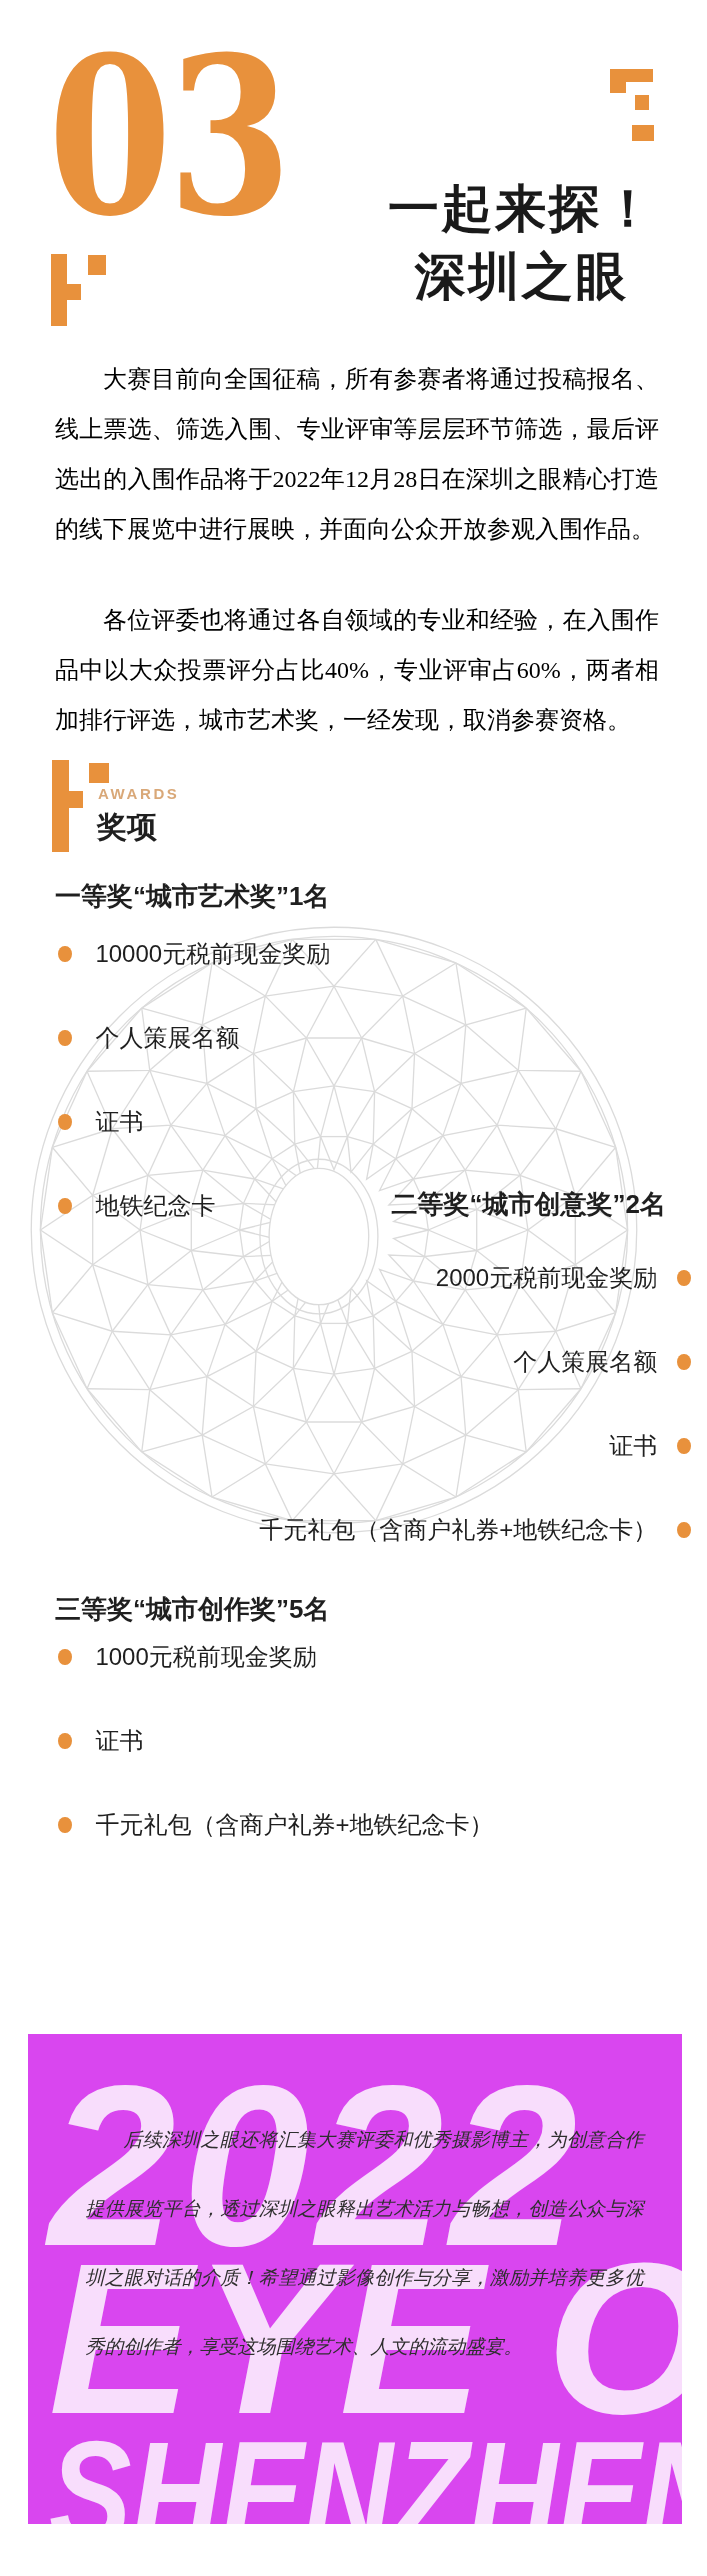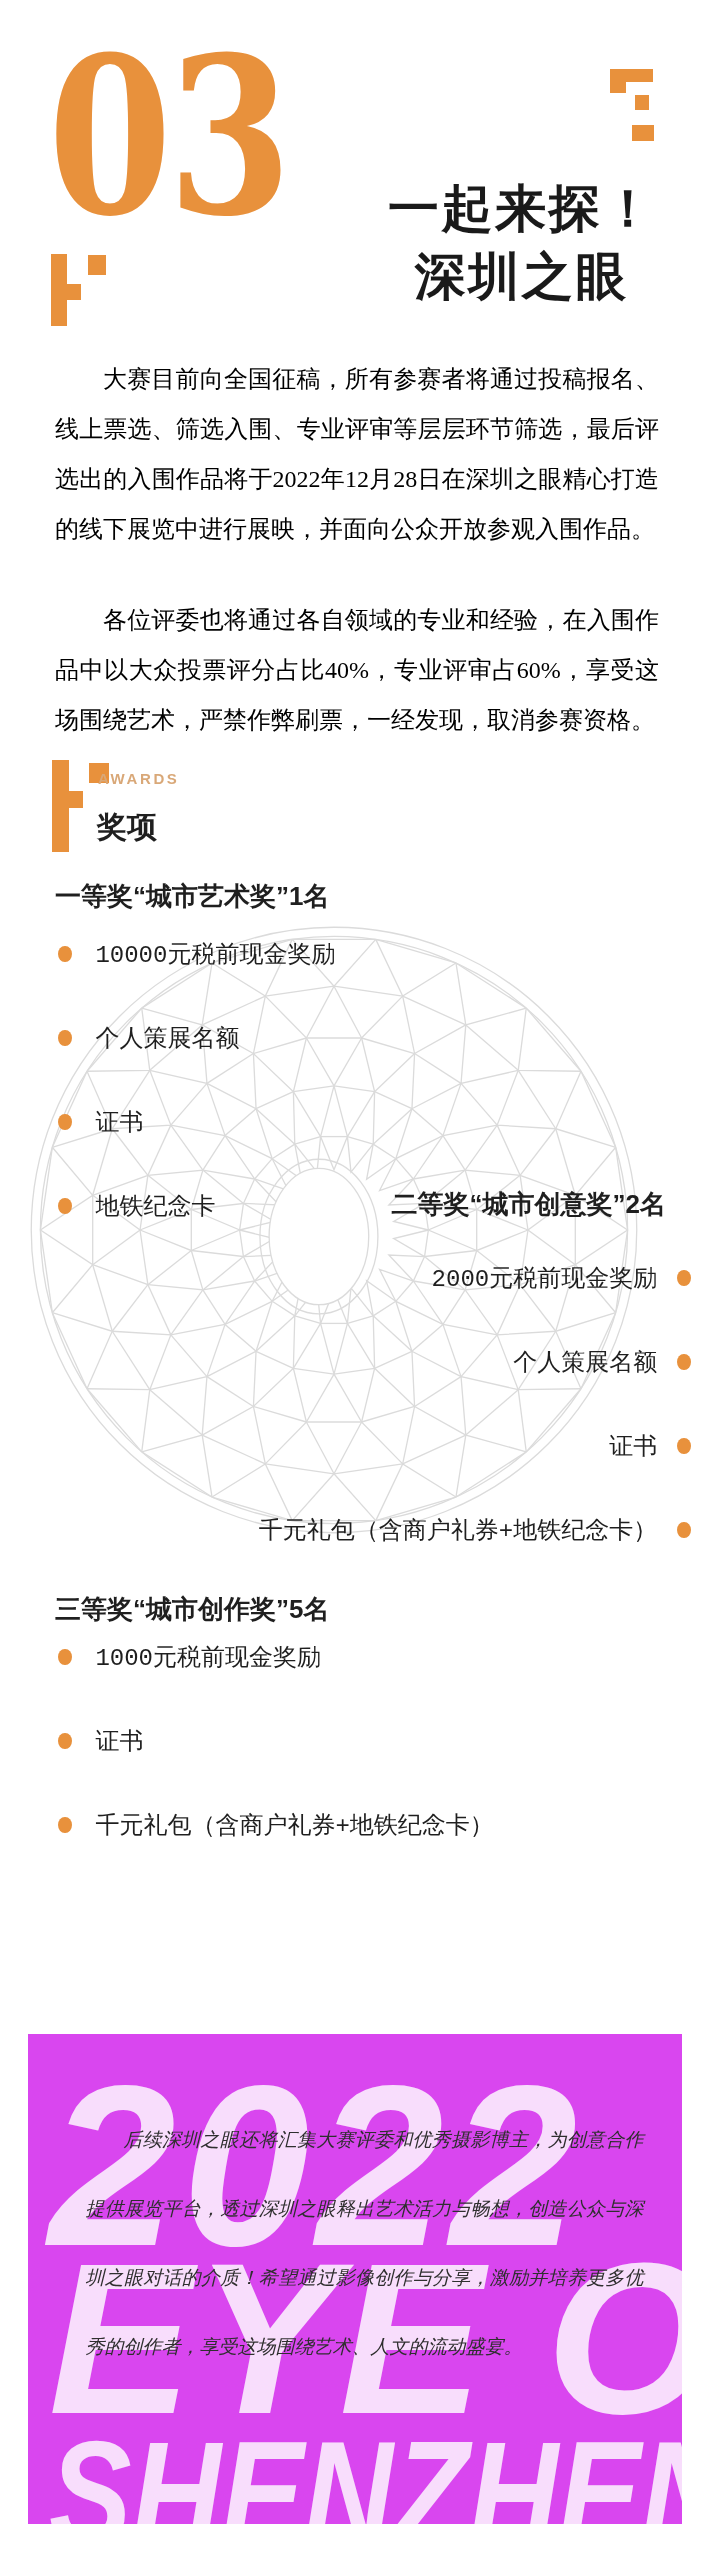--- a/index.html
+++ b/index.html
@@ -18,21 +18,21 @@
   
   .body-p{font-family:"Liberation Serif","DejaVu Serif",serif;font-size:24px;line-height:50px;
           text-align:justify;text-justify:inter-character;text-indent:2em;color:#000000;margin:0;}
   
   .awards-label{font-family:"Liberation Sans",sans-serif;font-size:15px;letter-spacing:2.6px;
                 color:#D9A878;font-weight:700;}
   .awards-zh{font-family:"Liberation Sans",sans-serif;font-size:30px;font-weight:700;color:#1f1f1f;}
   .award-h{font-family:"Liberation Sans",sans-serif;font-size:26px;font-weight:700;color:#1f1f1f;margin:0;}
   .award-ul{list-style:none;margin:0;padding:0;}
   .award-li{display:flex;align-items:flex-start;height:84px;font-size:24px;color:#1f1f1f;
-            font-family:Liberation Mono, monospace;}
+            font-family:Liberation Sans, sans-serif;}
   .award-li .dot{flex:0 0 auto;width:13.8px;height:16.4px;border-radius:50%;background:#E8913C;
                  margin-top:7.9px;}
   .award-li.left .dot{margin-right:23.6px;}
   .award-li.right{justify-content:flex-end;}
   .award-li.right .dot{margin-left:19.6px;}
   .right-list{text-align:right;}
   
   #mesh{fill:none;stroke:#DBDBDB;stroke-width:2;}
   
   .outro-box{background:#d946ef;overflow:hidden;font-style:italic;}
@@ -287,27 +287,27 @@
     <span class="px" style="left:37px;top:1.3px;width:17.7px;height:19.6px;"></span>
     <span class="px" style="left:16.4px;top:29.5px;width:13.8px;height:16.4px;"></span>
   </div>
 
   <div class="abs main-title" style="right:51px;top:175px;">
     <div>一起来探！</div>
     <div>深圳之眼</div>
   </div>
 
   <p class="abs body-p" style="left:55px;top:354px;width:604px;">大赛目前向全国征稿，所有参赛者将通过投稿报名、线上票选、筛选入围、专业评审等层层环节筛选，最后评选出的入围作品将于2022年12月28日在深圳之眼精心打造的线下展览中进行展映，并面向公众开放参观入围作品。</p>
-  <p class="abs body-p" style="left:55px;top:595px;width:604px;">各位评委也将通过各自领域的专业和经验，在入围作品中以大众投票评分占比40%，专业评审占60%，享受这场围绕艺术，严禁作弊刷票，一经发现，取消参赛资格。</p>
+  <p class="abs body-p" style="left:55px;top:595px;width:604px;">各位评委也将通过各自领域的专业和经验，在入围作品中以大众投票评分占比40%，专业评审占60%，两者相加排行评选，城市艺术奖，一经发现，取消参赛资格。</p>
 
   <div class="abs" style="left:52px;top:760px;width:262px;height:105px;">
     <span class="px" style="left:0;top:0;width:17px;height:92px;"></span>
     <span class="px" style="left:37px;top:3.3px;width:19.6px;height:19.6px;"></span>
     <span class="px" style="left:17px;top:31px;width:14.4px;height:17px;"></span>
-    <div class="abs awards-label" style="left:46px;top:10px;">AWARDS</div>
+    <div class="abs awards-label" style="left:46px;top:25px;">AWARDS</div>
     <div class="abs awards-zh" style="left:45px;top:47px;">奖项</div>
   </div>
 
   <h2 class="abs award-h" style="left:55px;top:879px;">一等奖“城市艺术奖”1名</h2>
   <ul class="abs award-ul" style="left:58px;top:938px;width:458px;">
     <li class="award-li left">
       <span class="dot"></span>
       <span>10000元税前现金奖励</span>
       </li>
     <li class="award-li left">

